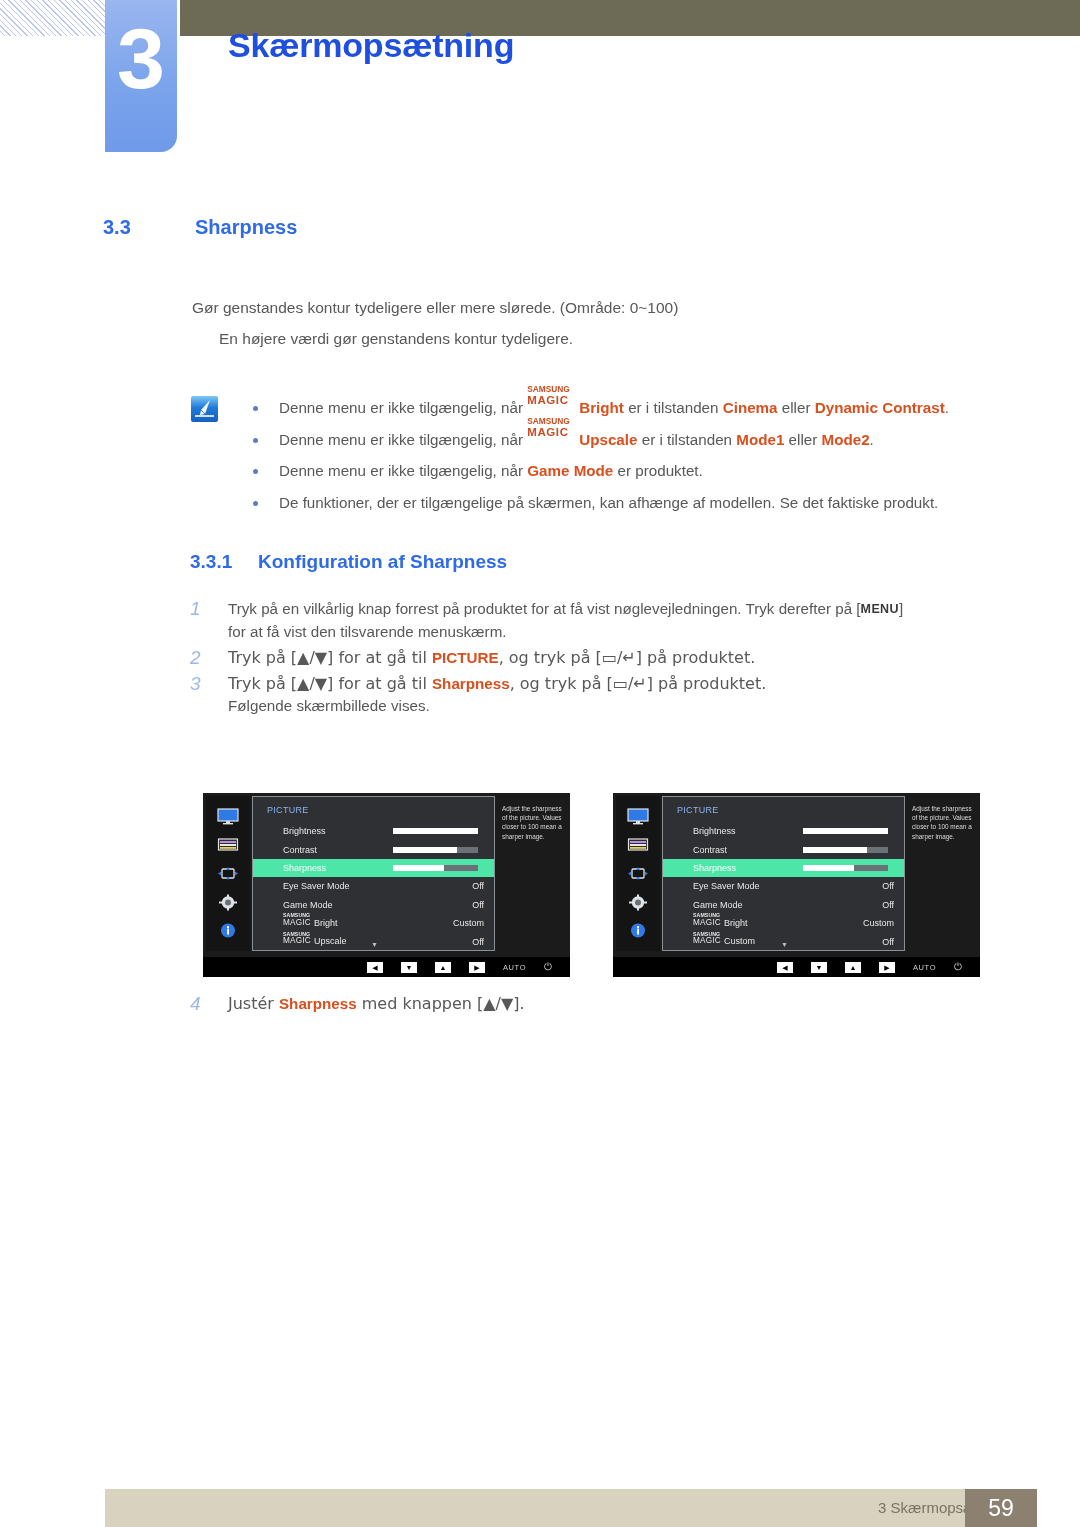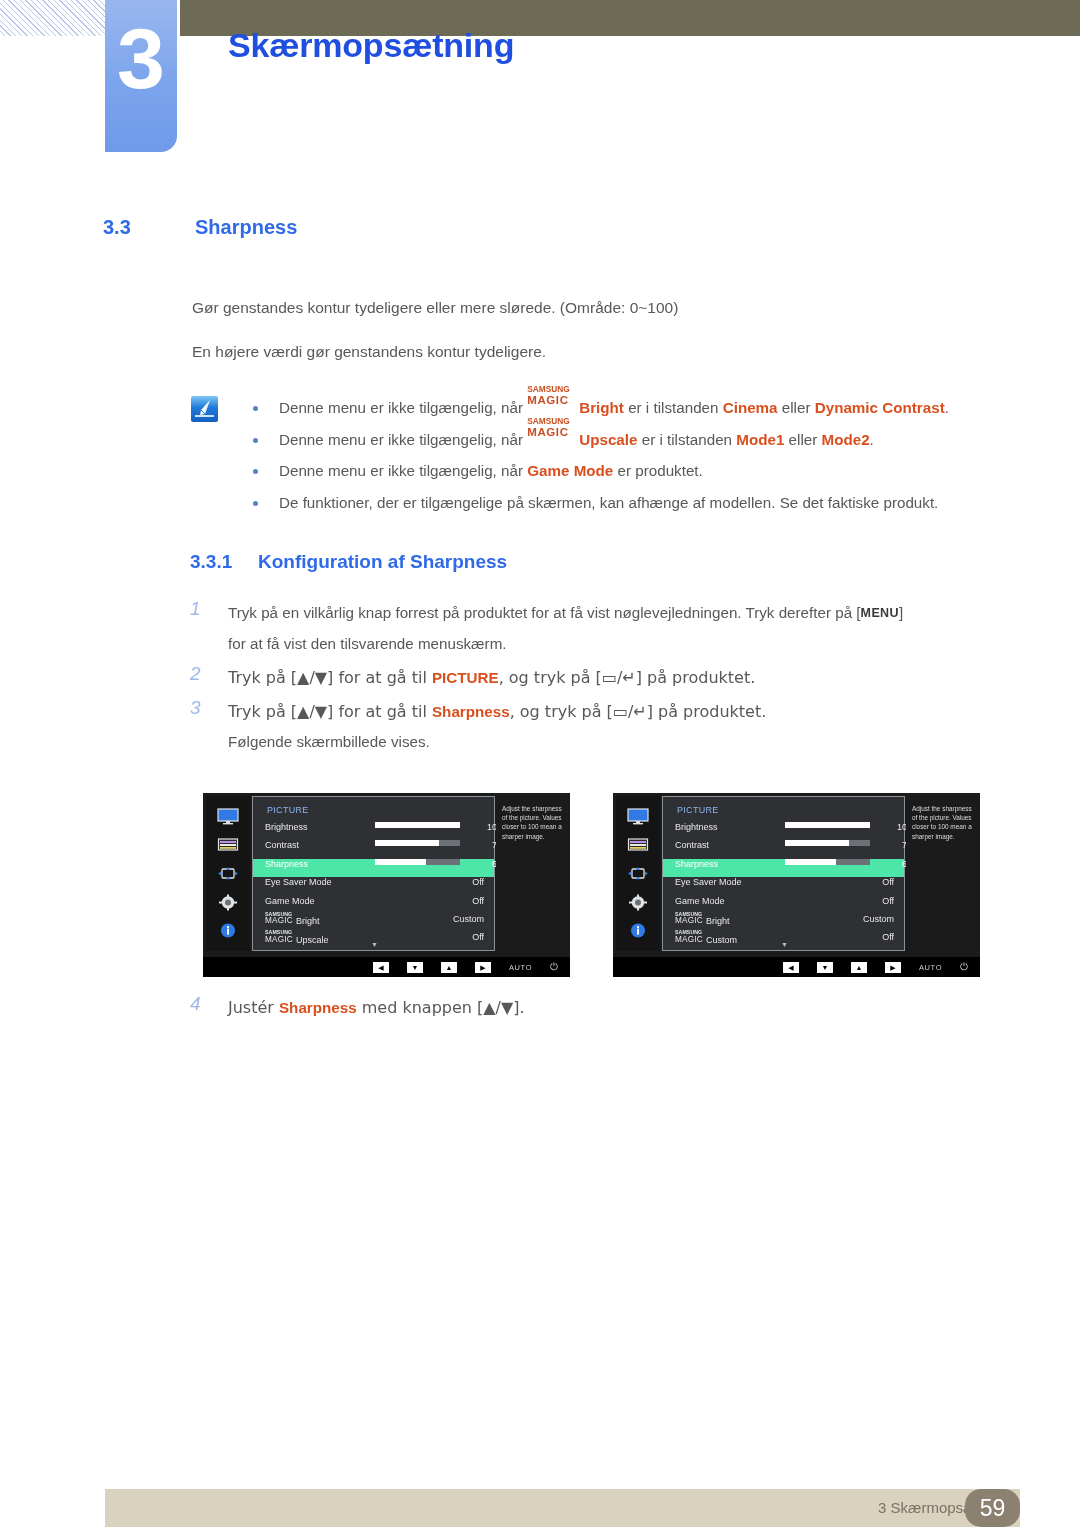--- a/index.html
+++ b/index.html
@@ -55,21 +55,21 @@
     font-size:19px; font-weight:700; color:#2f6ae8;
   }
   .h3 .num { display:inline-block; width:68px; }
 
   
   .para {
     position:absolute; left:192px;
     font-size:15.5px; line-height:22px; color:#58585a;
   }
   .p1 { top:297px; }
-  .p2 { top:341px; }
+  .p2 { top:328px;margin-left:27px; }
 
   
   .noteicon {
     position:absolute; left:190px; top:394px;
     width:30px; height:30px;
     border-radius:3px;
   }
   .noteicon svg { display:block; }
 
   .bullets { position:absolute; left:243px; top:392px; width:790px; }
@@ -107,21 +107,21 @@
     line-height:12px;
   }
 
   
   .steps { position:absolute; left:190px; top:598px; width:830px; }
   .step { position:relative; padding-left:38px; margin-bottom:4px; }
   .step .n {
     position:absolute; left:0; top:0;
     font-size:19px; font-style:italic; color:#9fb8e8; font-weight:400;
   }
-  .step .t { font-size:15.2px; line-height:30px; color:#58585a; }
+  .step .t { font-size:15.2px; line-height:22px; color:#58585a; }
   .menukey {
     display:inline-block;
     font-size:12.5px; font-weight:700; color:#3a3a3a;
     letter-spacing:0.4px;
     transform:translateY(-1px);
   }
   .gl { font-family:"DejaVu Sans", sans-serif; font-size:16px; }
 
   .step4 { position:absolute; left:190px; top:993px; width:700px; }
 
@@ -149,42 +149,42 @@
   .osd-help {
     position:absolute; left:293px; top:3px; width:71px; height:155px;
     background:#1b1b1b;
     padding:8px 5px 0 6px;
     font-size:6.4px; line-height:9.2px; color:#dcdcdc;
   }
   .osd-btnbar {
     position:absolute; left:0; bottom:0; width:367px; height:20px;
     background:#000000;
     display:flex; align-items:center; justify-content:flex-end;
-    padding-right:12px;
+    padding-right:18px;
     gap:18px;
   }
   .osd-btnbar .kb {
     width:16px; height:11px;
     background:#ffffff;
     display:flex; align-items:center; justify-content:center;
     font-size:7px; color:#000; line-height:1;
   }
   .osd-btnbar .auto { font-size:7.5px; color:#cfcfcf; letter-spacing:0.6px; }
   .osd-btnbar .pwr  { font-size:10px; color:#cfcfcf; }
 
   .osd-title {
     position:absolute; left:14px; top:8px;
     font-size:9px; color:#8ab4f0; font-weight:400; letter-spacing:0.3px;
   }
   .osd-rows { position:absolute; left:0; top:25px; width:100%; }
   .osd-row {
     position:relative;
     height:18.4px;
-    display:flex; align-items:flex-start;
-    padding-left:12px; padding-right:10px;
+    display:flex; align-items:center;
+    padding-left:30px; padding-right:10px;
     font-size:9px; color:#e8e8e8;
   }
   .osd-row.sel { background:#4ee6a8; color:#ffffff; }
   .osd-row .lbl { flex:0 0 auto; width:110px; }
   .osd-row .bar-wrap { flex:1 1 auto; display:flex; justify-content:flex-start; }
   .osd-row .bar {
     width:85px; height:6px; background:#6b7176; position:relative;
   }
   .osd-row .bar i { display:block; height:100%; background:#ffffff; }
   .osd-row .val {
@@ -223,23 +223,23 @@
     position:absolute; left:105px; top:1489px;
     width:915px; height:38px;
     background:#d8d2be;
   }
   .footer-text {
     position:absolute; right:71px; top:1499px;
     font-size:15px; color:#7a7263;
   }
   .footer-pagebox {
     position:absolute; left:965px; top:1489px;
-    width:55px; height:38px;
+    width:72px; height:38px;
     background:#8c8071;
-    display:flex; align-items:center; justify-content:center;border-radius:16px;
+    display:flex; align-items:center; justify-content:center;
   }
   .footer-pagenum { font-size:23px; color:#ffffff; }
 </style>
 </head>
 <body>
 
 <div class="hdr-hatch"></div>
 <div class="hdr-olive"></div>
 <div class="hdr-chapbox"></div>
 <div class="hdr-chapnum">3</div>

